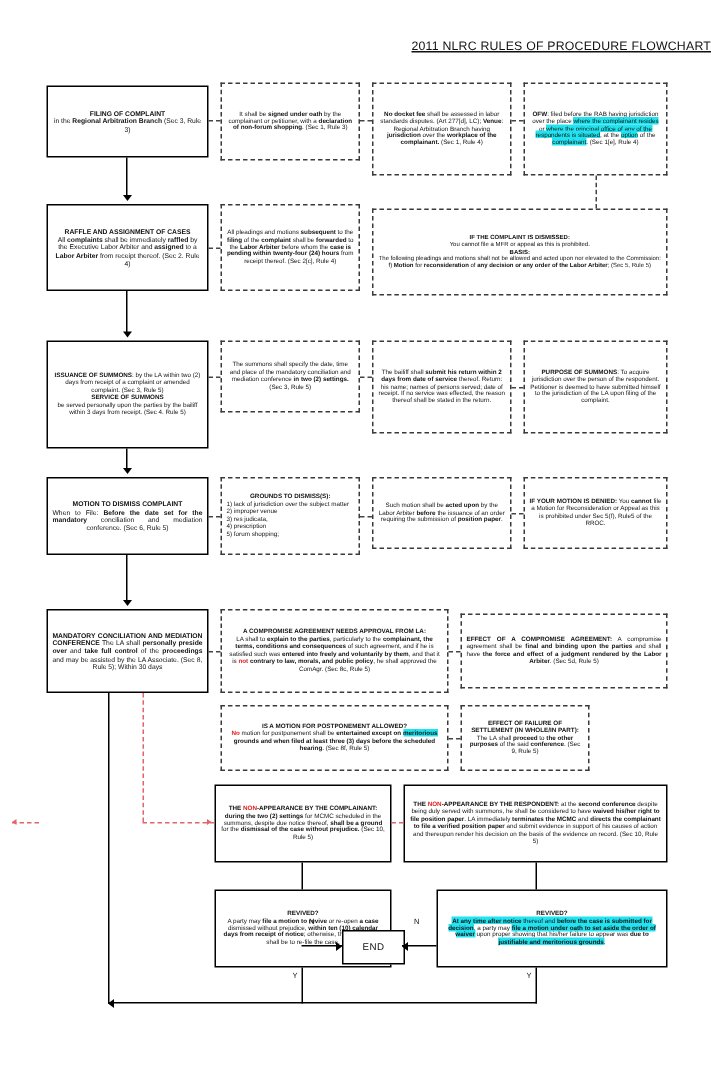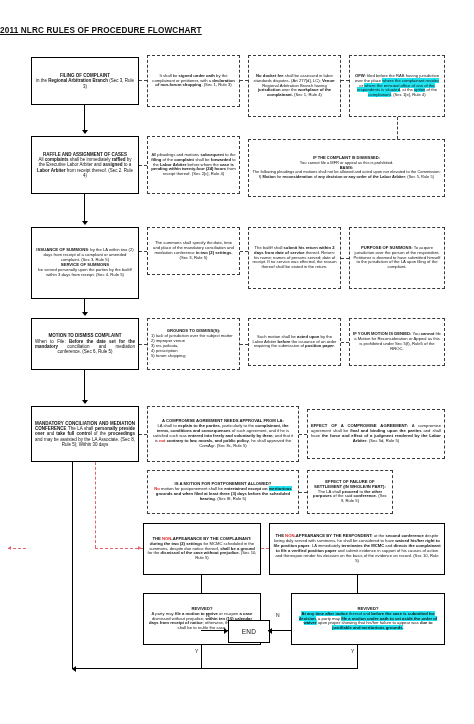--- a/index.html
+++ b/index.html
@@ -9,22 +9,22 @@
     font-family:"Liberation Sans", sans-serif;
     color:#111;
     overflow:hidden;
     position:relative;
   }
   #canvas{position:absolute;left:0;top:0;width:474px;height:724px;}
 
   
   .title{
     position:absolute;left:0;top:26px;width:474px;
-    text-align:left;
-    font-size:8.2px;font-weight:bold;
+    text-align:right;
+    font-size:8.2px;font-weight:normal;
     text-decoration:underline;
     letter-spacing:.15px;
   }
 
   
   .box{
     position:absolute;
     box-sizing:border-box;
     display:flex;align-items:center;justify-content:center;
     text-align:center;

